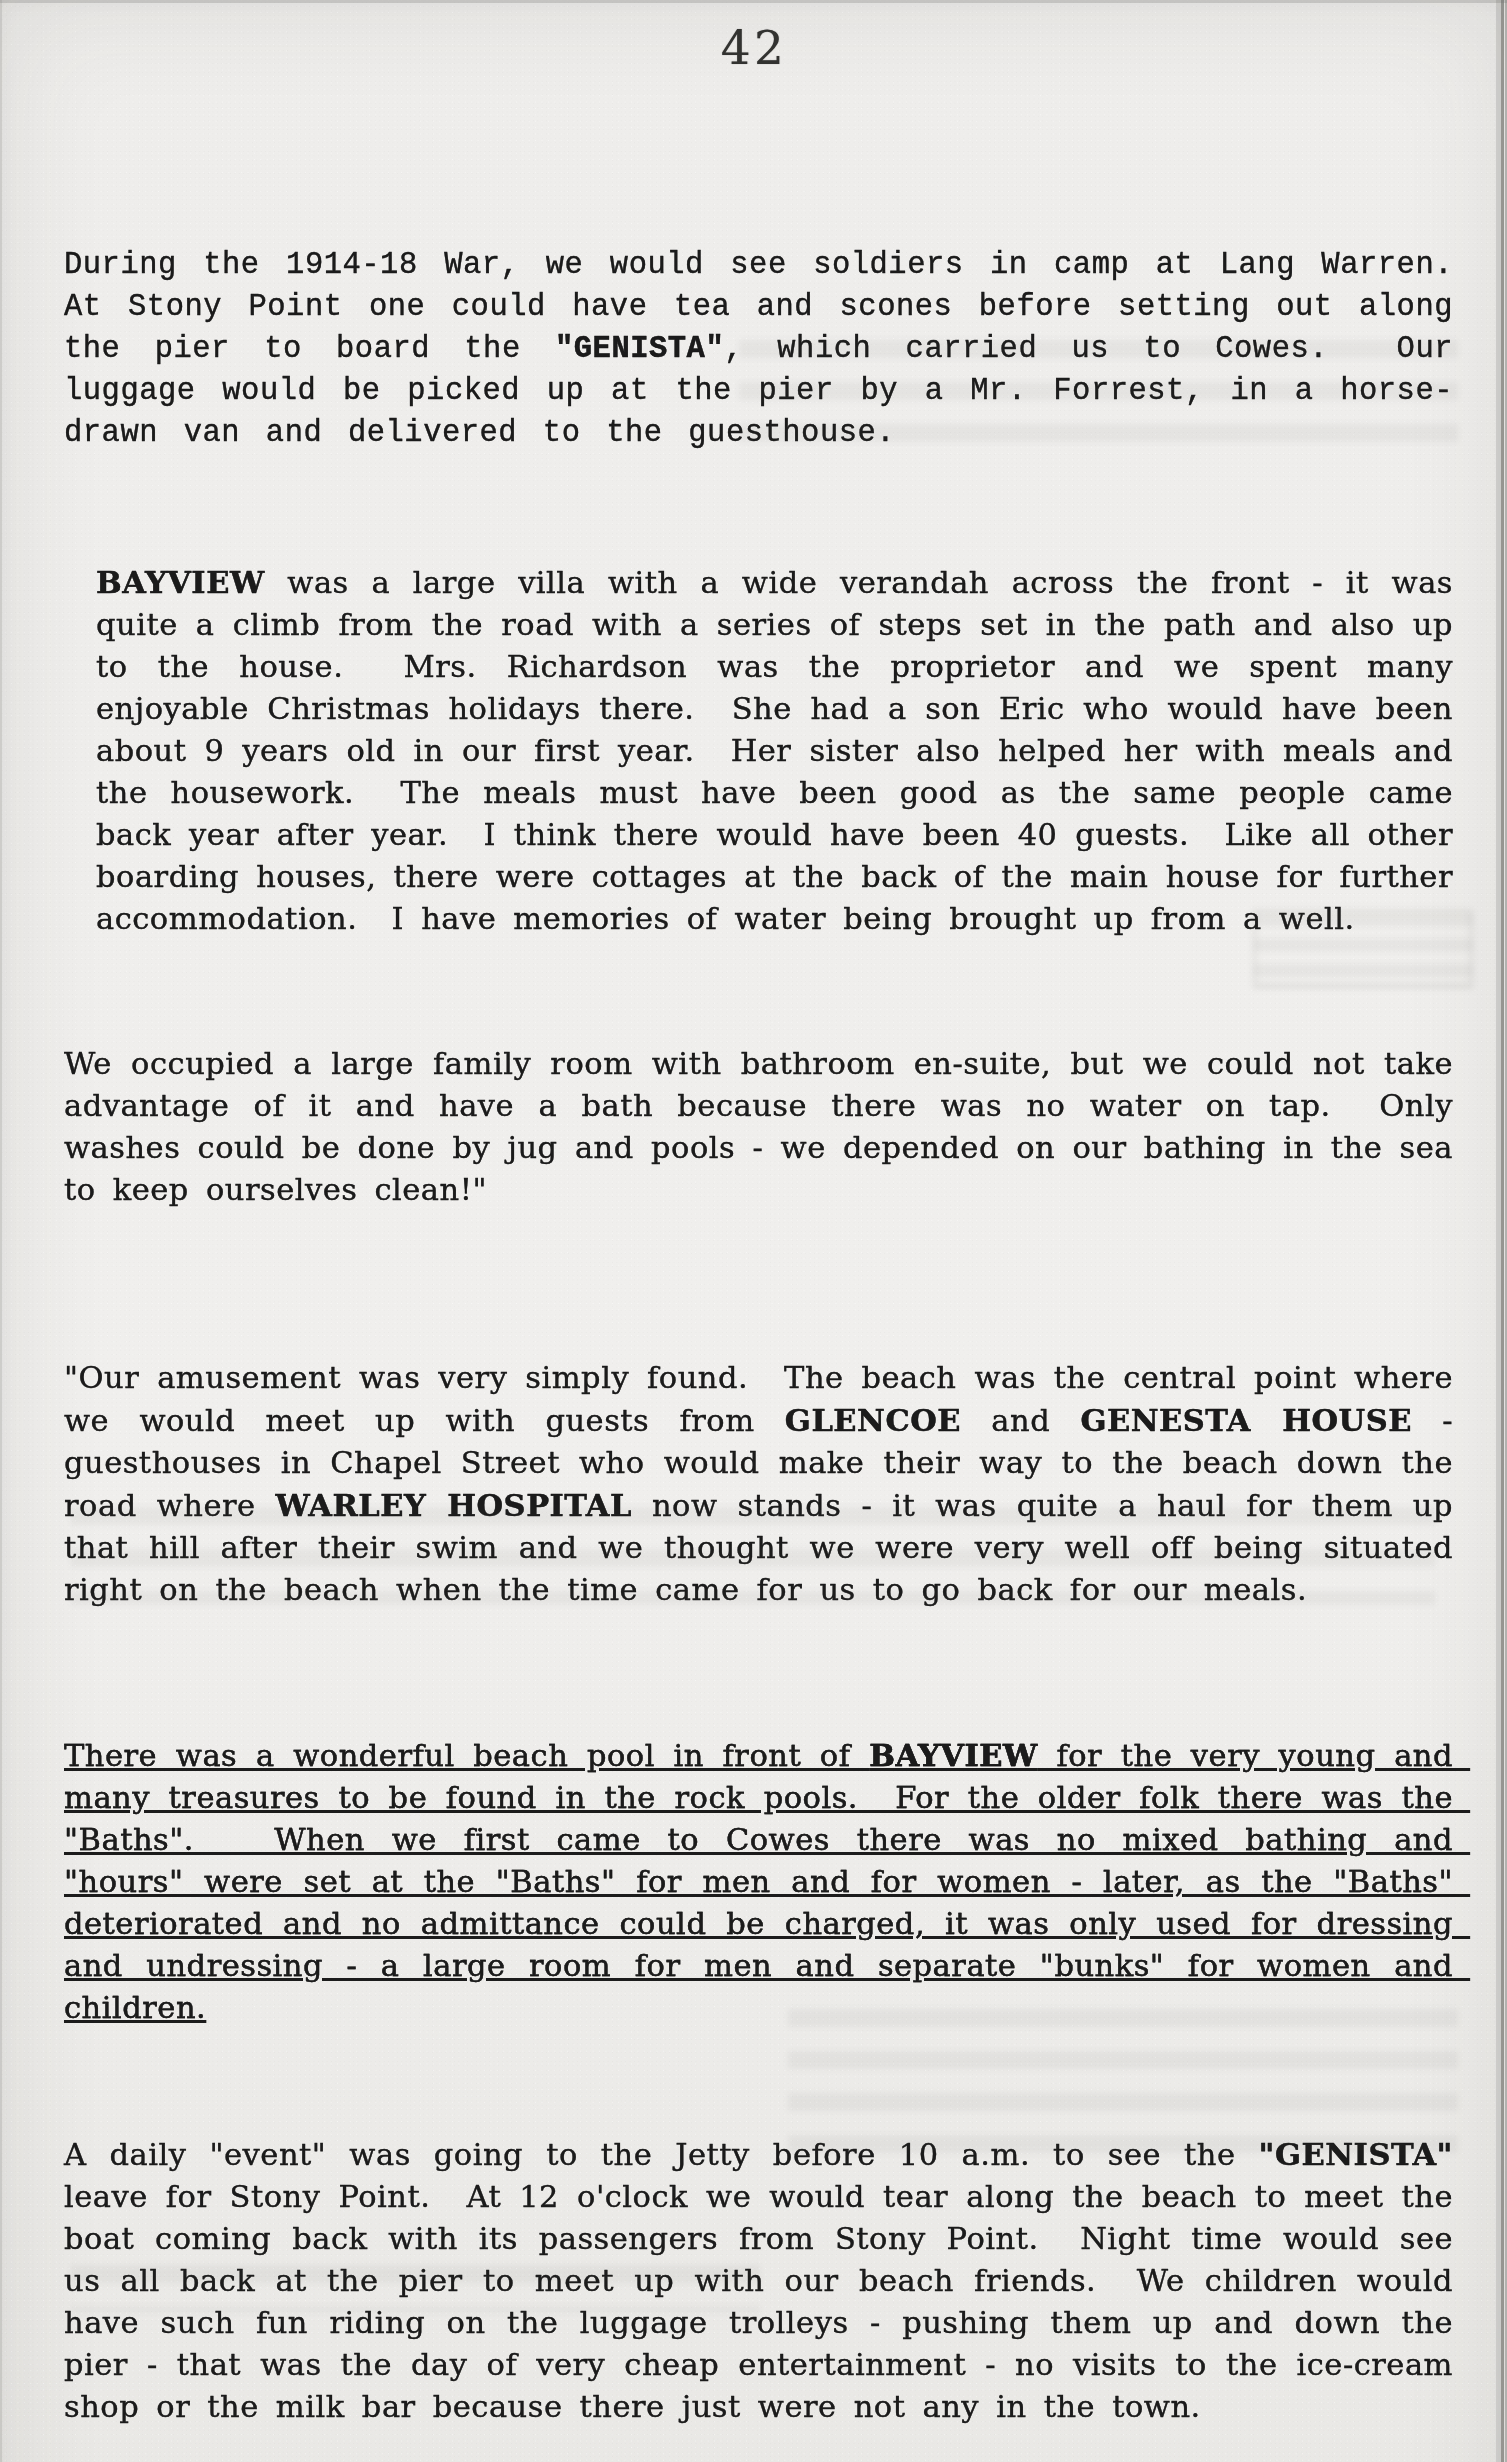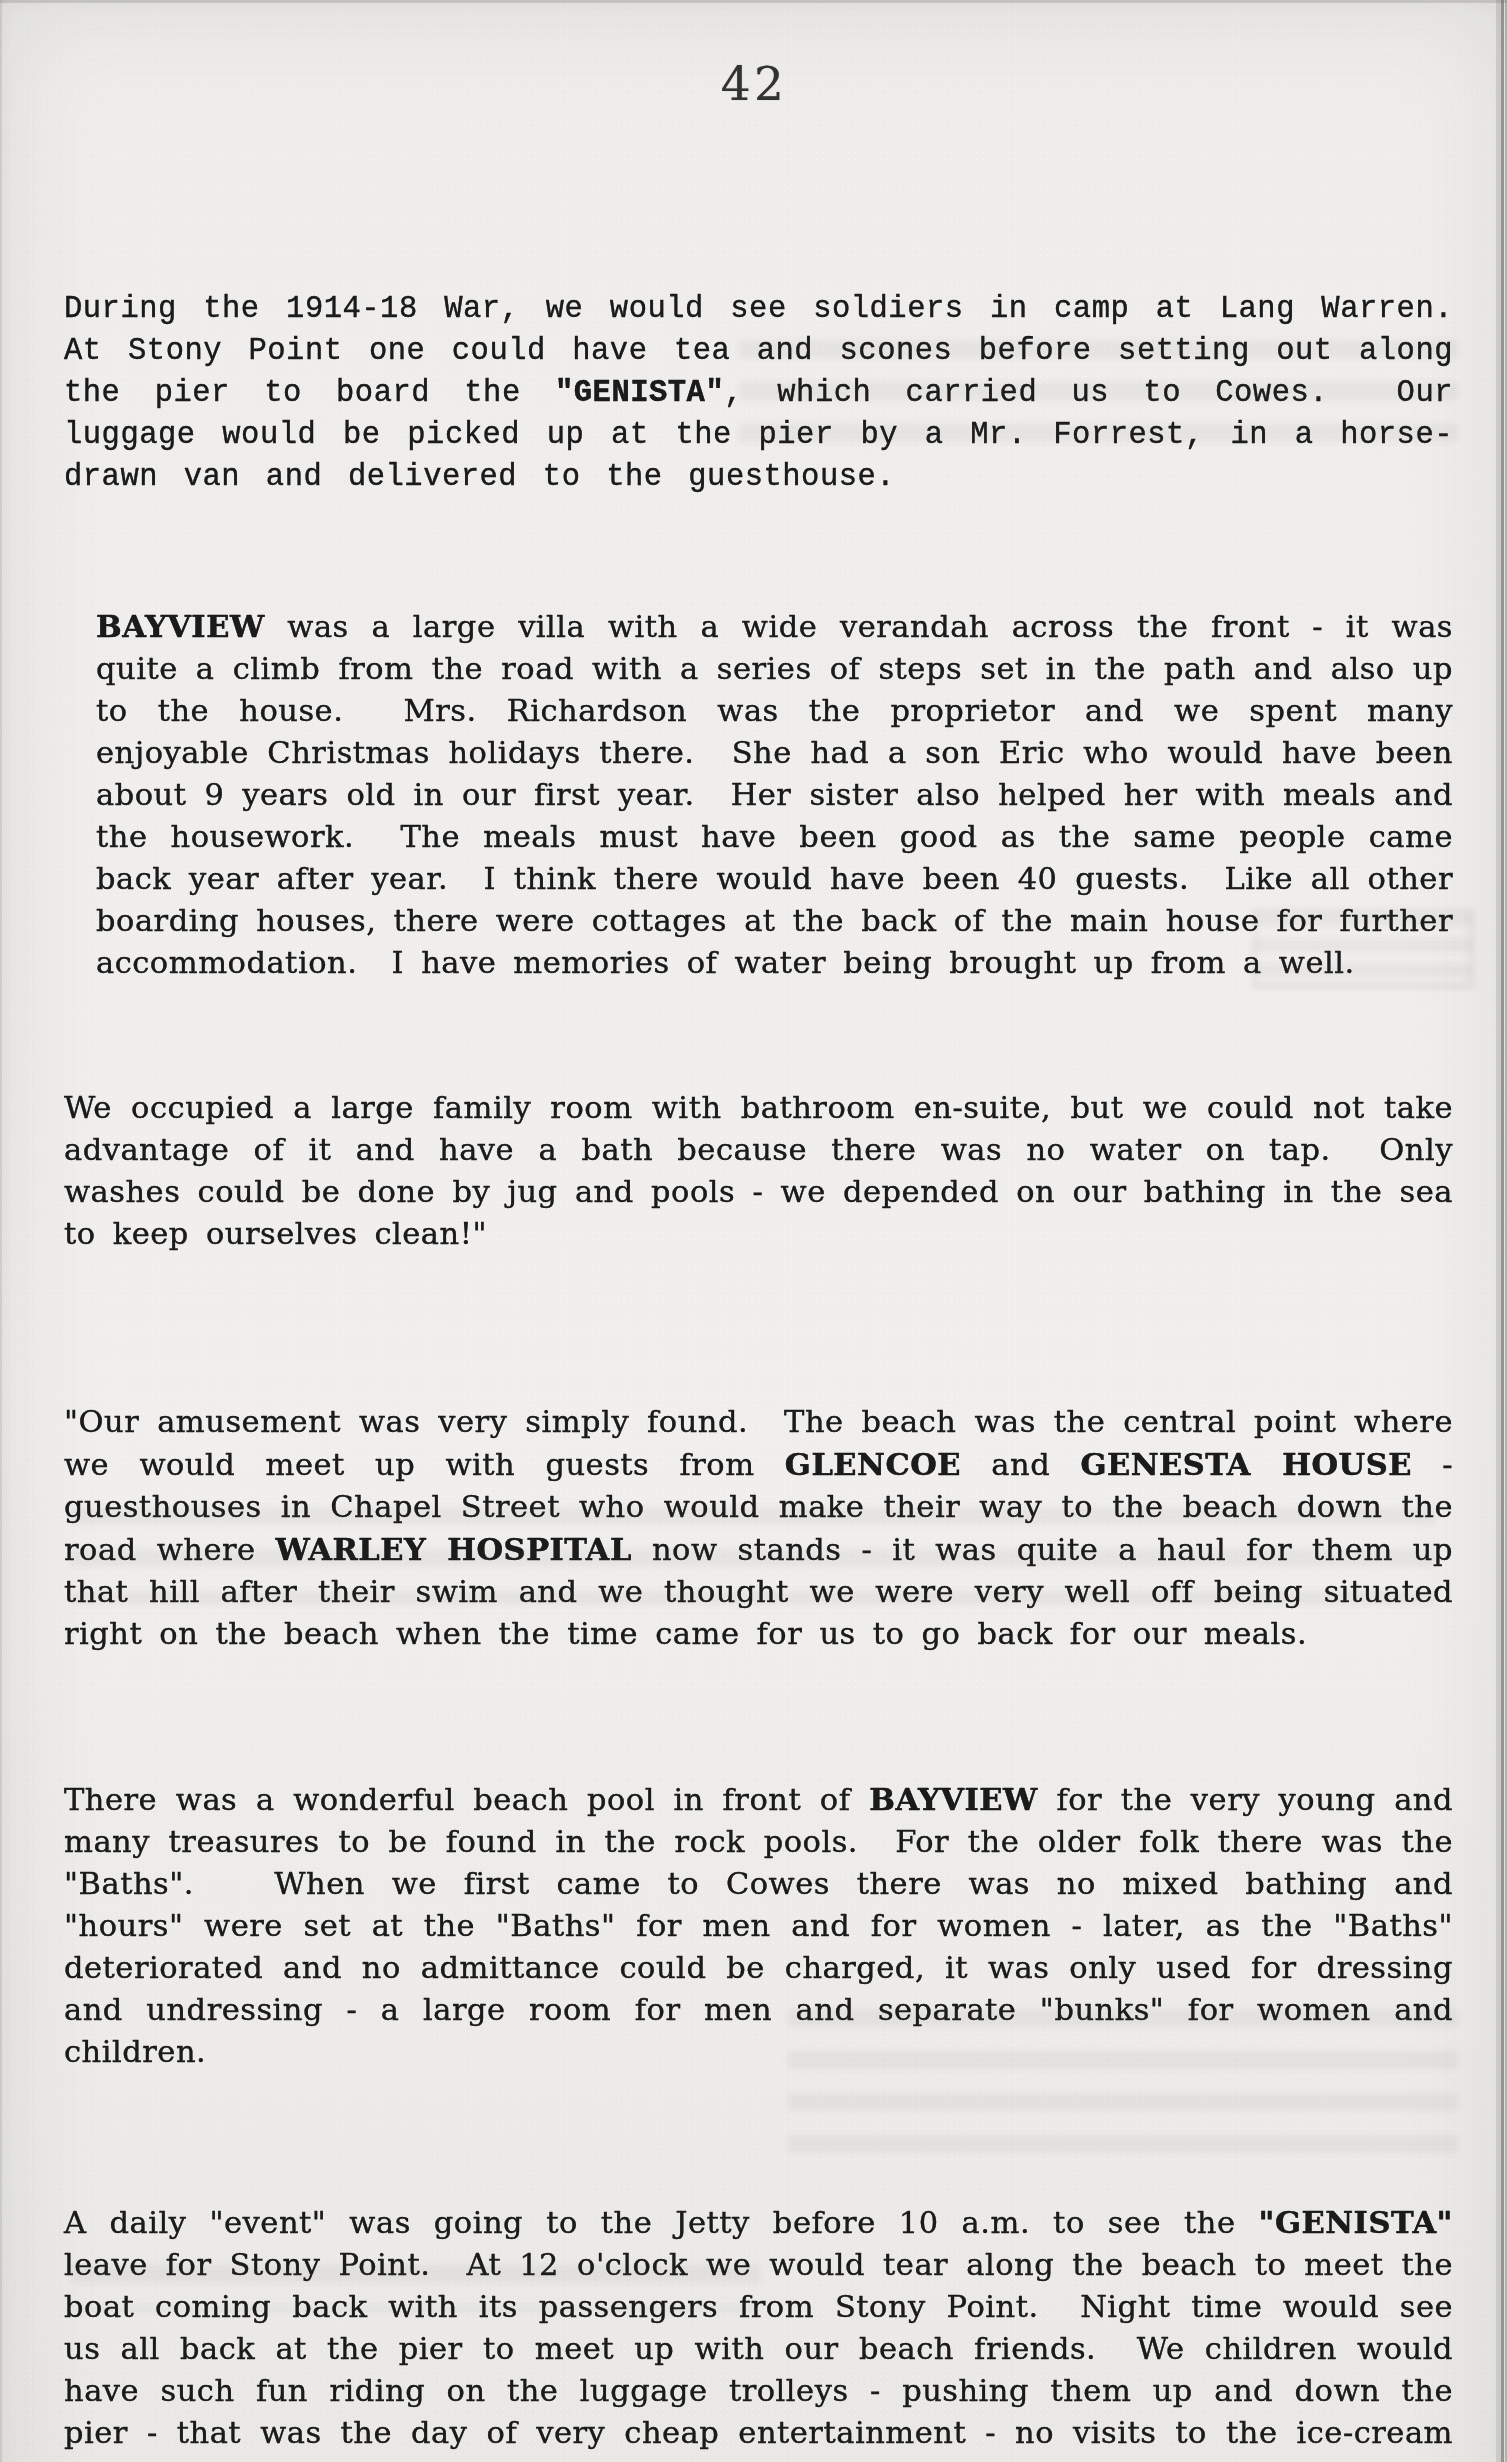--- a/index.html
+++ b/index.html
@@ -19,22 +19,22 @@
     font-family: "DejaVu Serif", "Liberation Serif", serif;
     color: #1b1b1b;
   }
   .vignette {
     position: absolute;
     inset: 0;
     box-shadow: inset 0 0 108px rgba(55,55,50,0.10), inset 0 0 19.7px rgba(55,55,50,0.05);
     pointer-events: none;
   }
   .page-number {
-    margin: 12px;
-    padding-top: 48px;
+    margin: 4px;
+    padding-top: 20px;
     text-align: center;
     font-size: 47px;
     line-height: 1;
     font-weight: 400;
     letter-spacing: 3.4px;
     color: #333331;
     text-shadow: 0 0 1px rgba(40,40,40,0.45);
   }
   .body-text {
     padding: 85px 55px 0 64px;
@@ -45,21 +45,21 @@
     word-spacing: 6.9px;
     white-space: pre-wrap;
     -webkit-text-stroke: 0.3px #1c1c1c;
     text-shadow: 0 0 0.5px rgba(25,25,25,0.55);
   }
   .para { margin: 0; }
   .para.g1 { margin-bottom: 22.7px; font-family: Liberation Mono, monospace; }
   .para.g2 { margin-bottom: 19.7px; margin-left: 32px; }
   .para.g3 { margin-bottom: 62px; }
   .para.g4 { margin-bottom: 39px; }
-  .para.g5 { margin-bottom: 44px; }
+  .para.g5 { margin-bottom: 20px; text-decoration: underline; }
   .para.g6 { margin-bottom: 37px; }
   .b {
     font-weight: 700;
     -webkit-text-stroke: 0.4px #151515;
   }
   
   .ghost {
     position: absolute;
     background: repeating-linear-gradient(180deg,
       rgba(70,70,66,0.16) 0 17.7px, rgba(70,70,66,0) 17.7px 42px);

